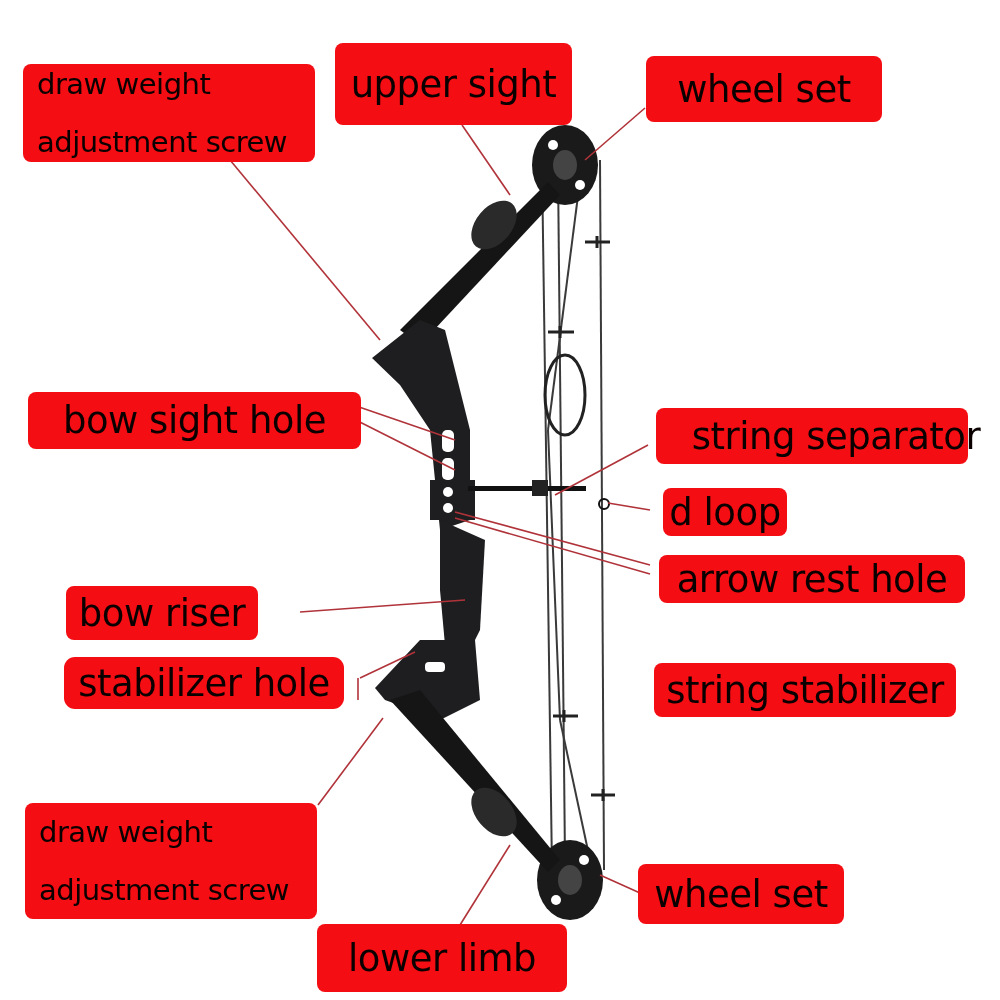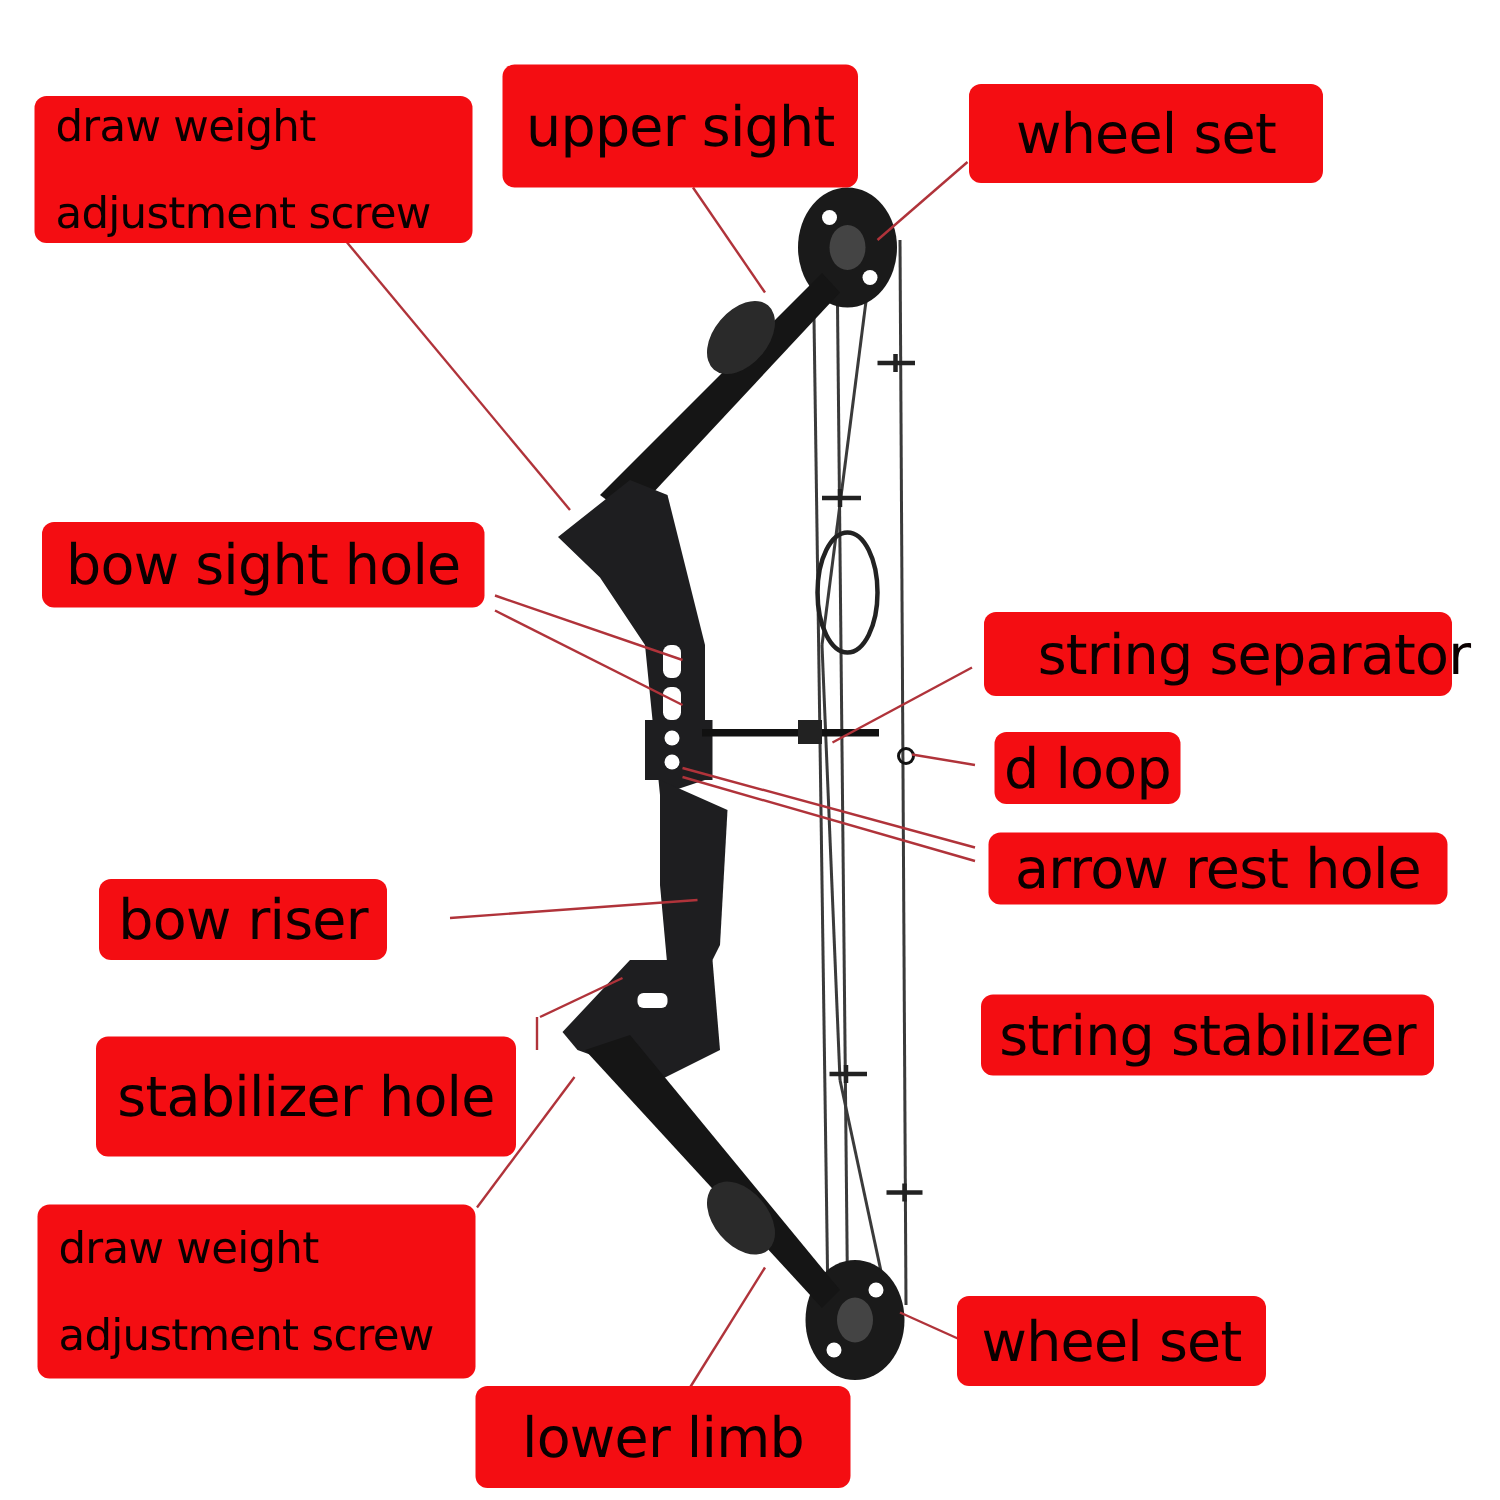--- a/index.html
+++ b/index.html
@@ -107,36 +107,36 @@
 <div class="label two" style="left:23px;top:64px;width:292px;height:98px;">
   <span>draw weight</span>
   <span>adjustment screw</span>
 </div>
 <div class="label big" style="left:335px;top:43px;width:237px;height:82px;">
   <span>upper sight</span>
 </div>
 <div class="label big" style="left:646px;top:56px;width:236px;height:66px;">
   <span>wheel set</span>
 </div>
-<div class="label big" style="left:28px;top:348px;width:295px;height:57px;">
+<div class="label big" style="left:28px;top:392px;width:333px;height:57px;">
   <span>bow sight hole</span>
 </div>
 <div class="label big" style="left:656px;top:408px;width:312px;height:56px;padding-left:48px;">
   <span>string separator</span>
 </div>
 <div class="label big" style="left:663px;top:488px;width:124px;height:48px;">
   <span>d loop</span>
 </div>
 <div class="label big" style="left:659px;top:555px;width:306px;height:48px;">
   <span>arrow rest hole</span>
 </div>
 <div class="label big" style="left:66px;top:586px;width:192px;height:54px;">
   <span>bow riser</span>
 </div>
-<div class="label big" style="left:64px;top:691px;width:280px;height:80px;">
+<div class="label big" style="left:64px;top:657px;width:280px;height:52px;border-radius:11px;">
   <span>stabilizer hole</span>
 </div>
 <div class="label big" style="left:654px;top:663px;width:302px;height:54px;text-align:center;">
   <span>string stabilizer</span>
 </div>
 <div class="label two" style="left:25px;top:803px;width:292px;height:116px;">
   <span>draw weight</span>
   <span>adjustment screw</span>
 </div>
 <div class="label big" style="left:317px;top:924px;width:250px;height:68px;">

